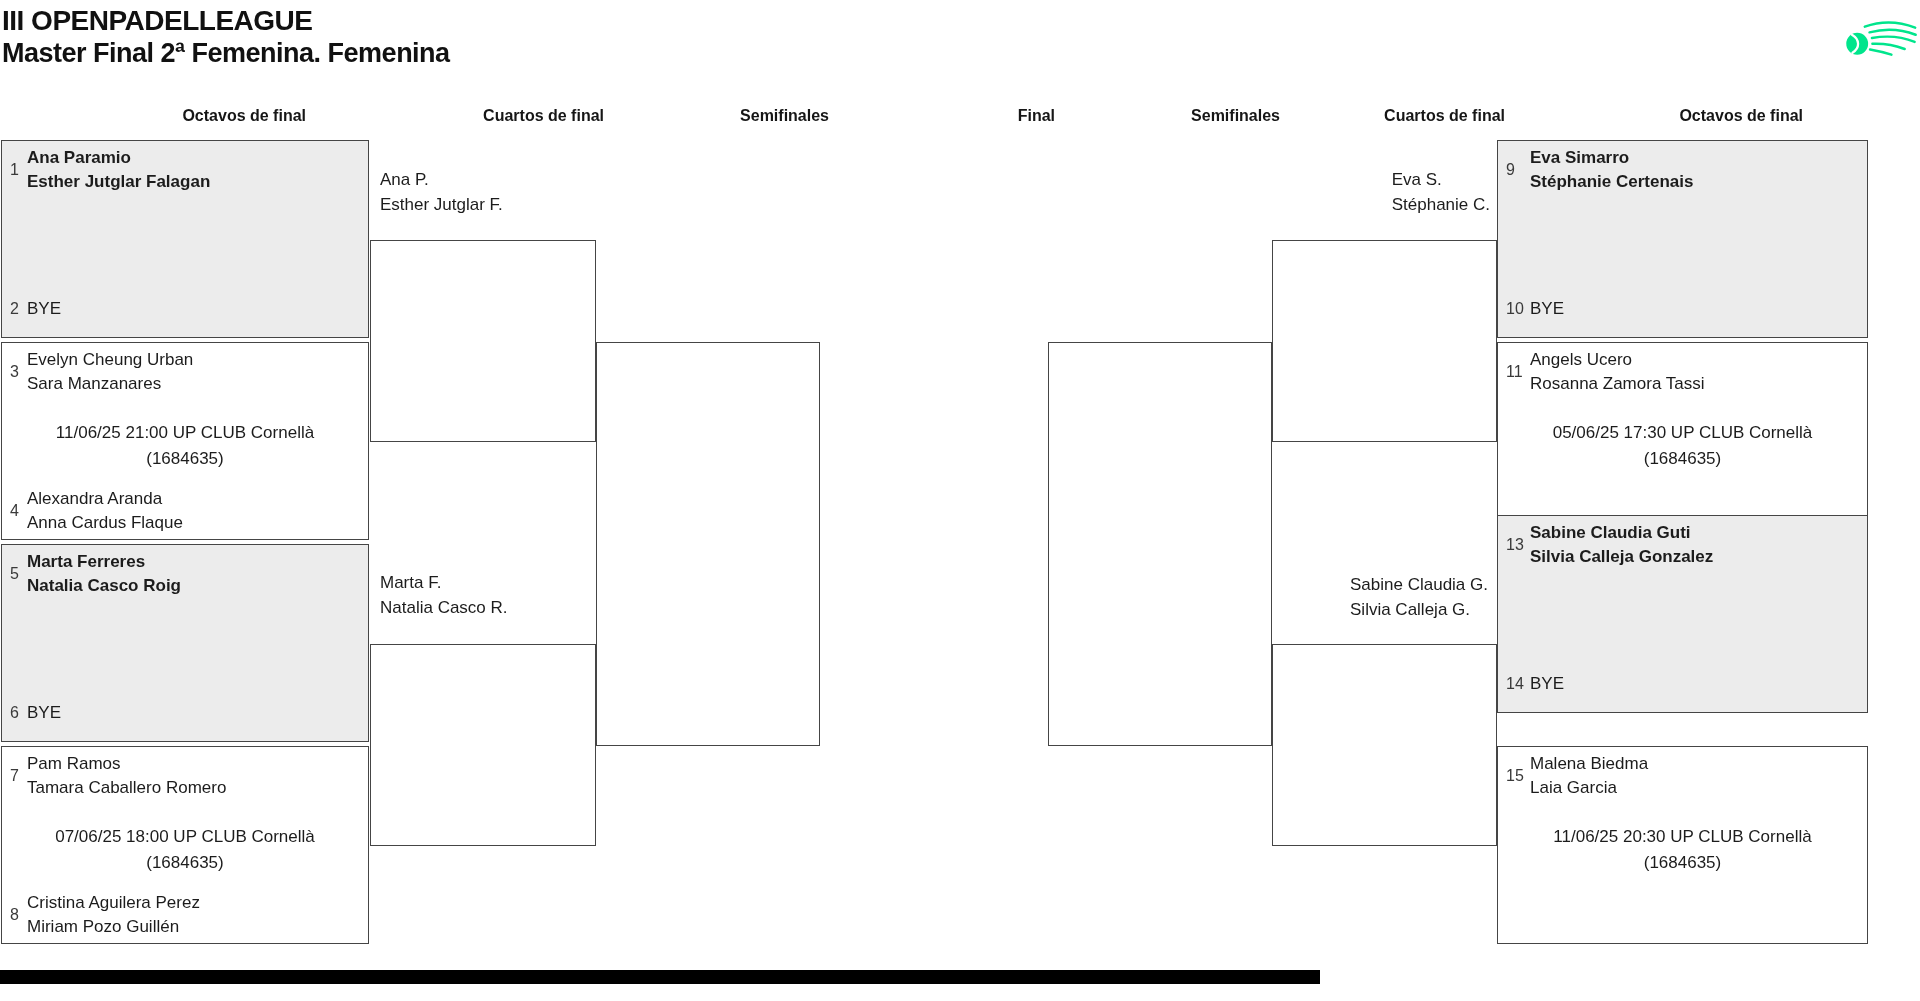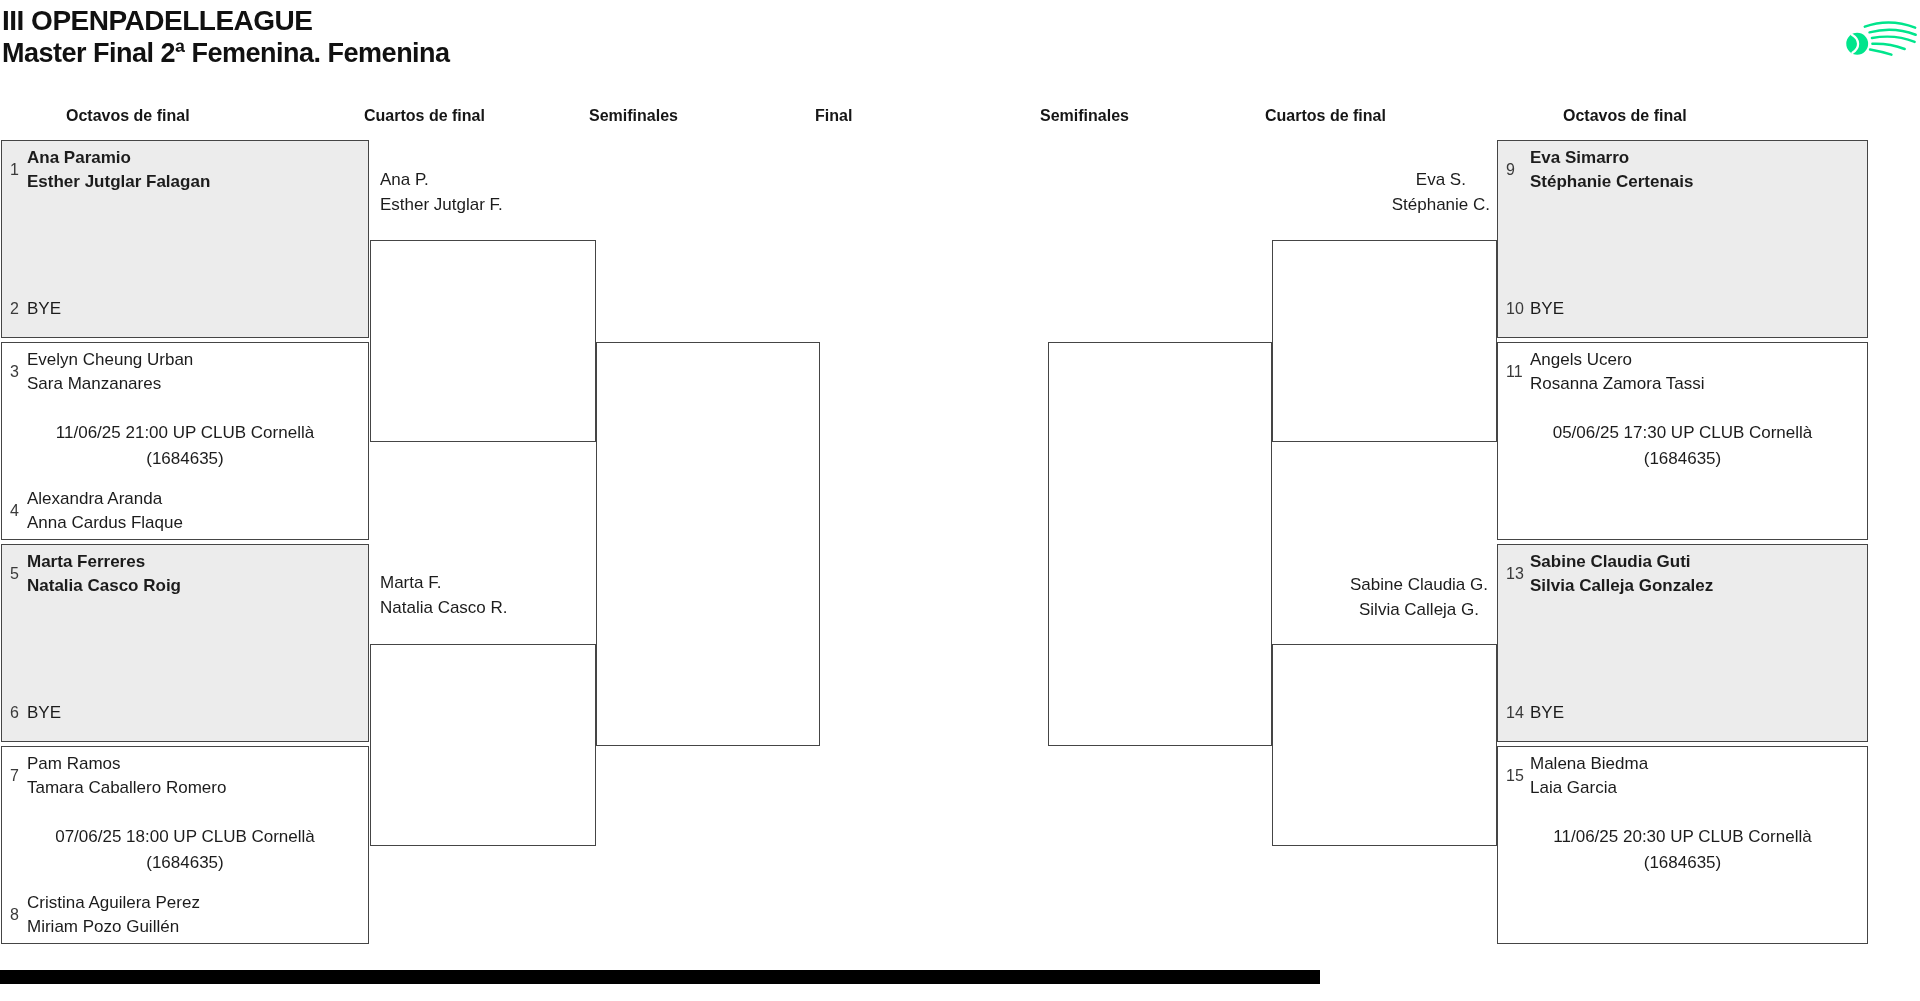--- a/index.html
+++ b/index.html
@@ -2,38 +2,38 @@
 <html><head>
 <meta charset="utf-8">
 <style>
   html,body{margin:0;padding:0;background:#fff;}
   #stage{position:relative;width:1920px;height:1001px;background:#fff;overflow:hidden;
          font-family:"Liberation Sans","DejaVu Sans",sans-serif;color:#1c1c1c;}
   .title{position:absolute;left:2px;top:4px;font-size:28px;line-height:33px;font-weight:700;
          letter-spacing:-0.5px;color:#111;white-space:nowrap;}
   .subtitle{position:absolute;left:2px;top:37px;font-size:27px;line-height:32px;font-weight:700;
          letter-spacing:-0.5px;color:#111;white-space:nowrap;}
-  .rhead{position:absolute;top:107px;width:240px;margin-left:-120px;text-align:left;
+  .rhead{position:absolute;top:107px;width:240px;margin-left:-120px;text-align:right;
          font-size:16px;font-weight:600;color:#161616;white-space:nowrap;}
   .obox{position:absolute;width:368px;height:198px;border:1px solid #454545;background:#fff;box-sizing:border-box;}
   .obox.hl{background:#ececec;}
   .obox.right{width:371px;}
   .team{position:absolute;left:8px;right:4px;display:flex;align-items:center;}
   .seed{width:17px;flex:none;font-size:16px;color:#3a3a3a;}
   .obox.right .seed{width:24px;}
   .names{font-size:17px;line-height:24px;color:#1c1c1c;}
   .hl .teamA .names{font-weight:700;}
   .teamA{top:5px;}
   .teamB{top:144px;}
   .teamB.bye{top:156px;}
   .minfo{position:absolute;top:77px;left:0;width:100%;text-align:center;font-size:17px;
          line-height:26px;color:#1c1c1c;}
   .rect{position:absolute;border:1px solid #454545;box-sizing:border-box;background:transparent;}
   .qfname{position:absolute;font-size:17px;line-height:25px;color:#1c1c1c;white-space:nowrap;}
-  .qfname.r{text-align:center;}
+  .qfname.r{text-align:left;}
   .footerbar{position:absolute;left:0;top:970px;width:1320px;height:14px;background:#000;}
   .logo{position:absolute;left:1843px;top:20px;width:74px;height:38px;}
 </style>
 </head>
 <body>
 
 <div id="stage">
 
   <div class="title">III OPENPADELLEAGUE</div>
   <div class="subtitle">Master Final 2ª Femenina. Femenina</div>
@@ -155,21 +155,21 @@
         <div>Angels Ucero</div>
         <div>Rosanna Zamora Tassi</div>
       </span>
     </div>
     <div class="minfo">
       <div>05/06/25 17:30 UP CLUB Cornellà</div>
       <div>(1684635)</div>
     </div>
   </div>
 
-  <div class="obox hl right" style="left:1497px;top:544px">
+  <div class="obox hl right" style="left:1497px;top:515px">
     <div class="team teamA">
       <span class="seed">13</span>
       <span class="names">
         <div>Sabine Claudia Guti</div>
         <div>Silvia Calleja Gonzalez</div>
       </span>
     </div>
     <div class="team teamB bye">
       <span class="seed">14</span>
       <span class="names">

